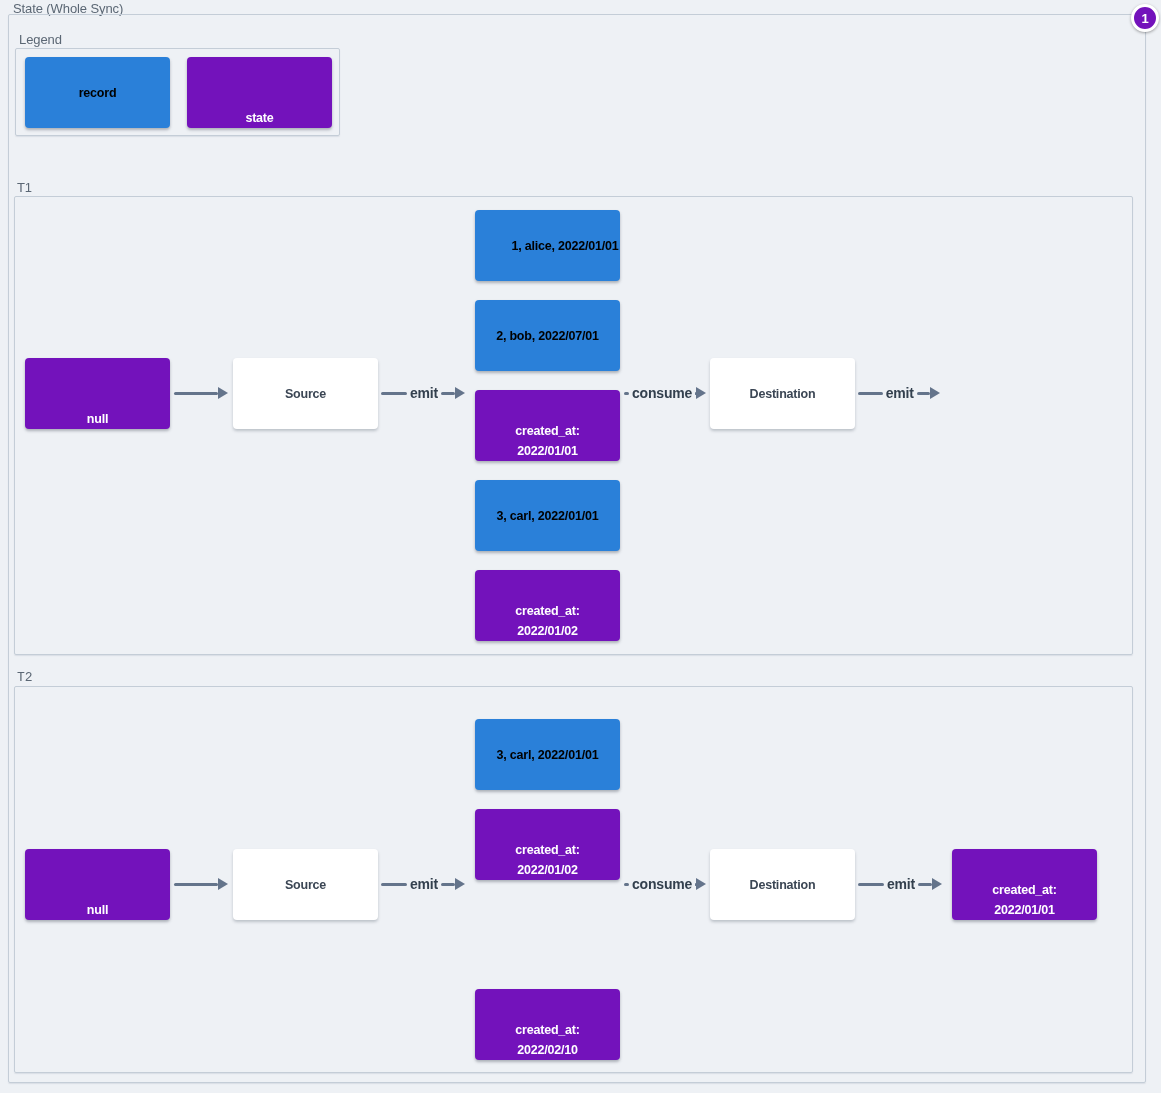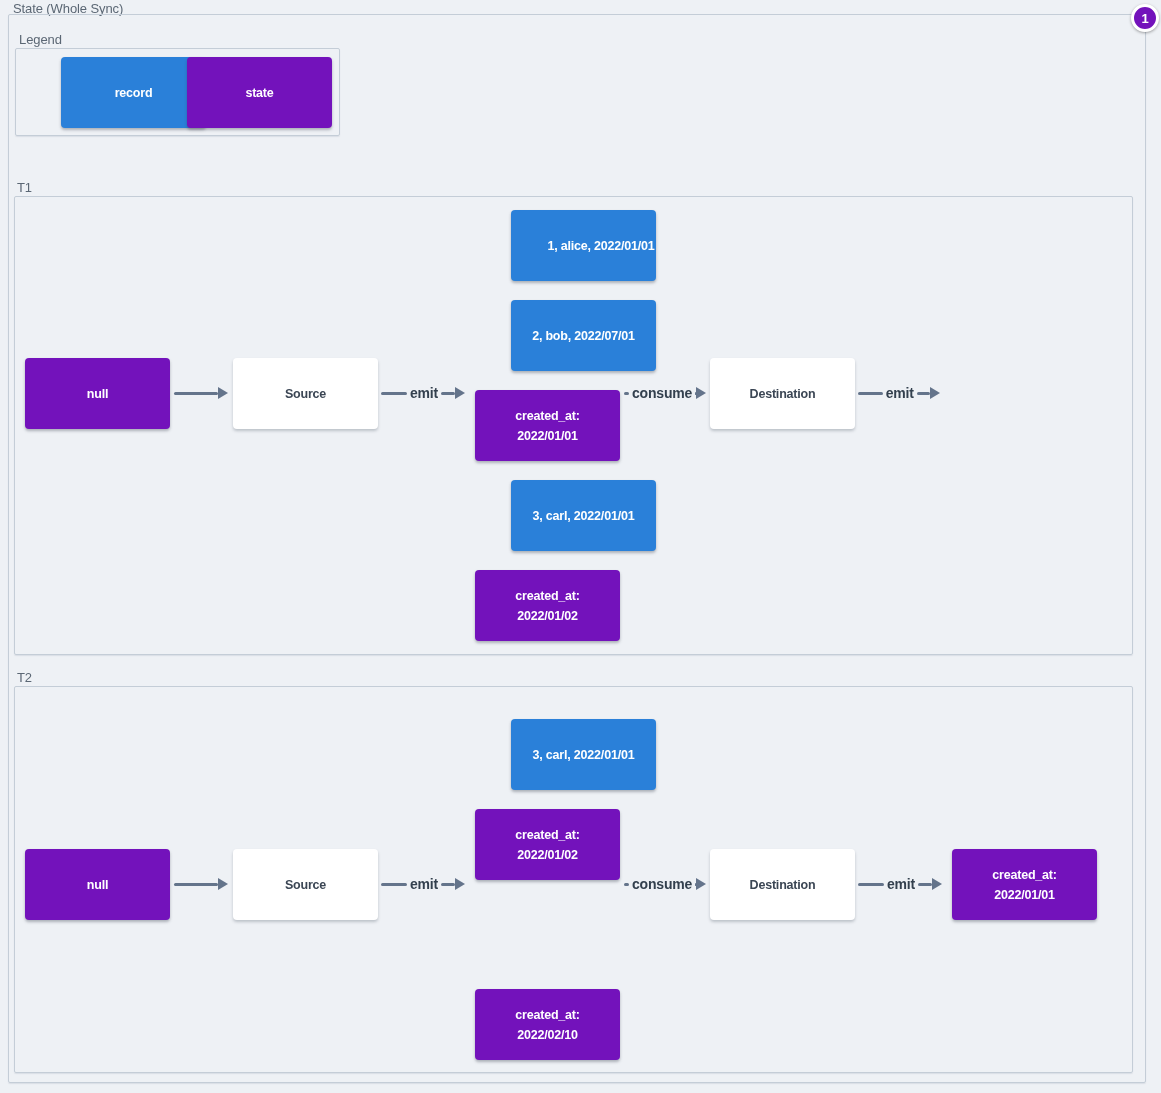--- a/index.html
+++ b/index.html
@@ -39,22 +39,22 @@
     align-items:center;
     justify-content:center;
     text-align:center;
     font-size:12.5px;
     font-weight:700;
     letter-spacing:-0.2px;
     box-shadow:0 2px 3px rgba(45,55,70,0.35);
     padding:0 6px;
   }
   .node span { display:block; line-height:20px; white-space:nowrap; }
-  .node.record { background:#2a80d9; color:#ffffff;margin-left:36px; }
-  .node.state  { background:#7312bb; color:#ffffff; }
+  .node.record { background:#2a80d9; color:#000000; }
+  .node.state  { background:#7312bb; color:#ffffff;justify-content:flex-end; }
   .node.plain  { background:#ffffff; color:#3b4654; box-shadow:0 2px 3px rgba(45,55,70,0.25); }
 
   
   .connector {
     position:absolute;
     height:16px;
     display:flex;
     align-items:center;
     color:#33404e;
     font-size:14px;
@@ -159,21 +159,21 @@
     <span>Destination</span>
   </div>
 
   <div class="connector" style="left:858px; top:385px; width:82px;">
     <span class="seg" style="width:26px;"></span>
     <span class="lbl">emit</span>
     <span class="seg" style="width:14px;"></span>
     <span class="head"></span>
   </div>
 
-  <div class="frame-label" style="left:17px; top:670px;">T2</div>
+  <div class="frame-label" style="left:17px; top:670px;font-family:Liberation Mono, monospace;">T2</div>
   <div class="frame" style="left:14px; top:686px; width:1119px; height:387px;"></div>
 
   <div class="node state" style="left:25px; top:849px;">
     <span>null</span>
   </div>
 
   <div class="connector" style="left:174px; top:876px; width:54px;">
     <span class="seg grow"></span>
     <span class="head"></span>
   </div>

